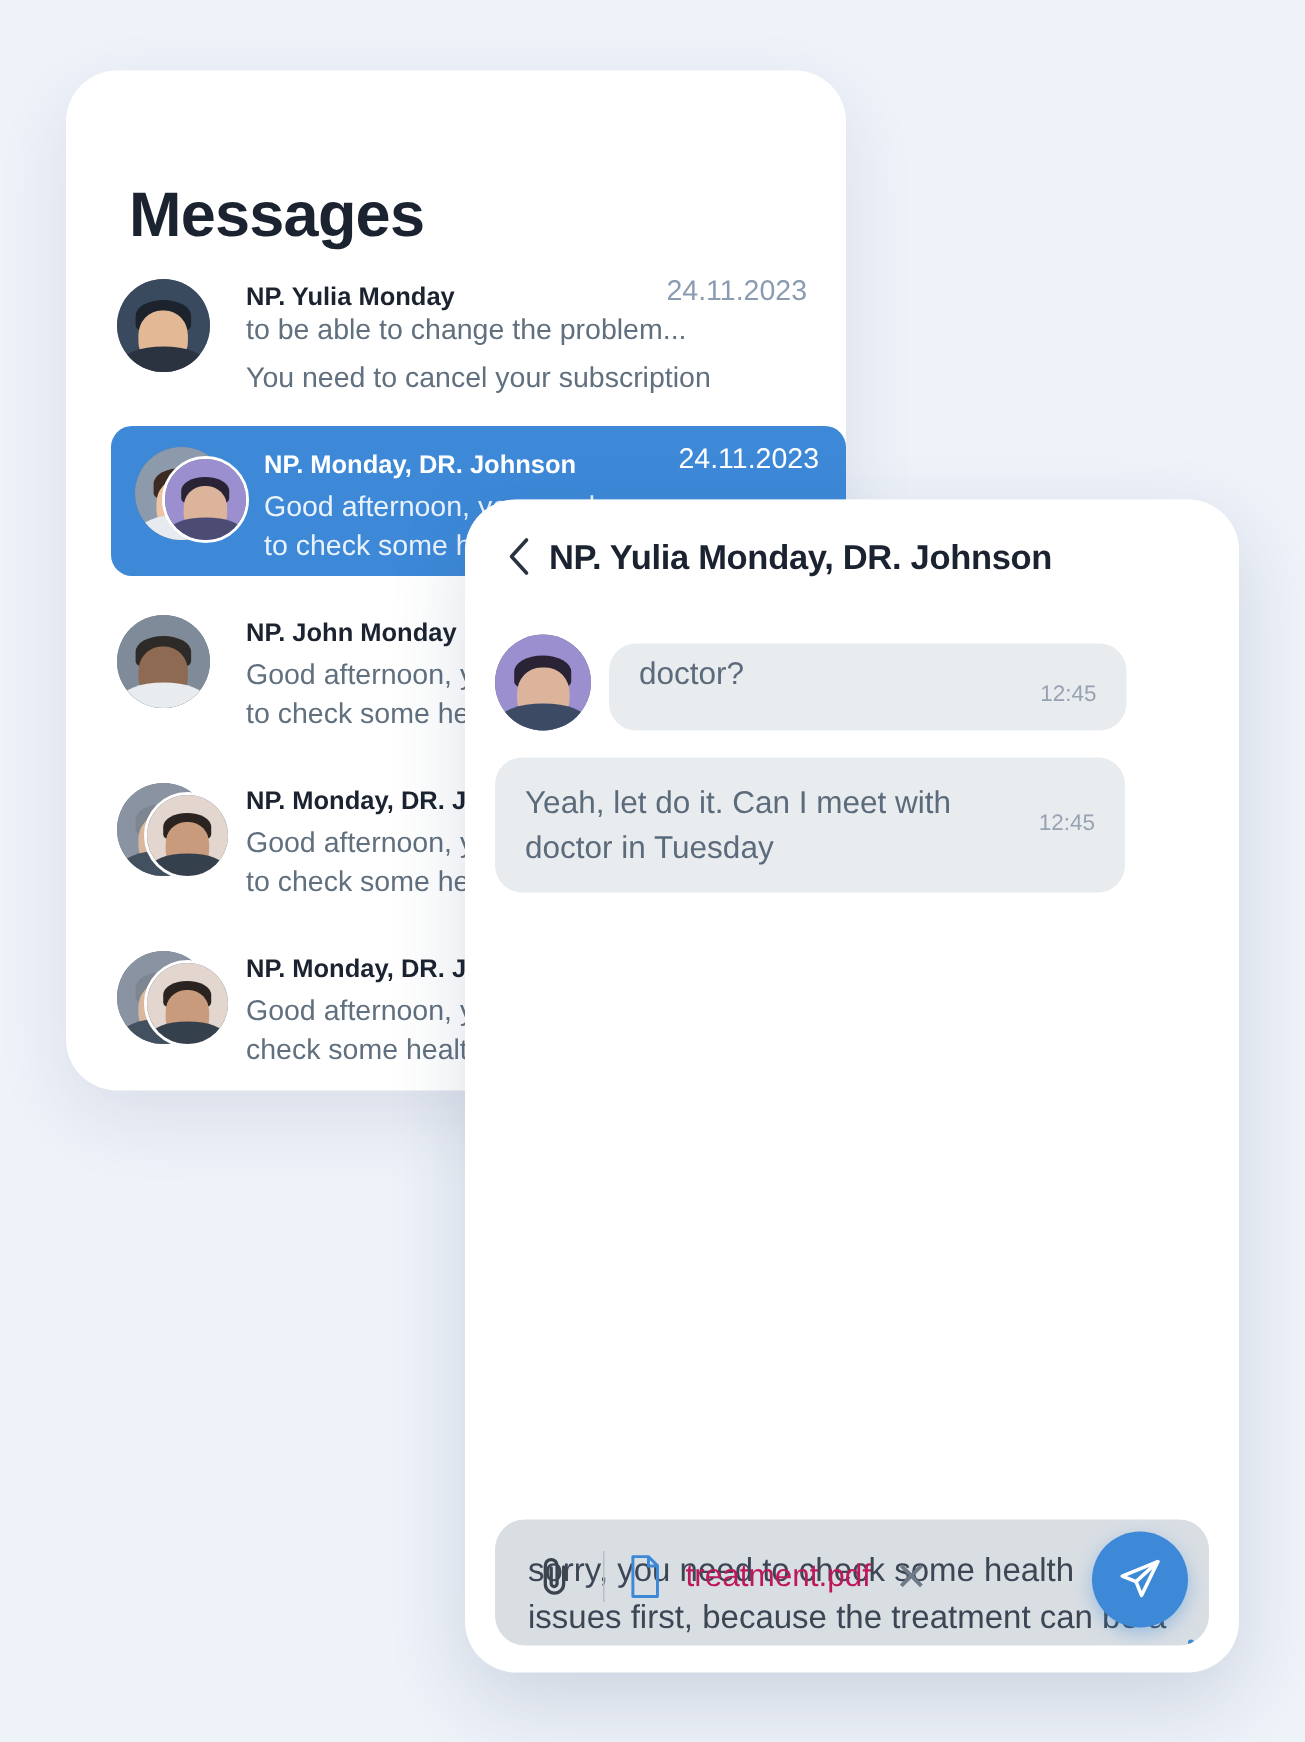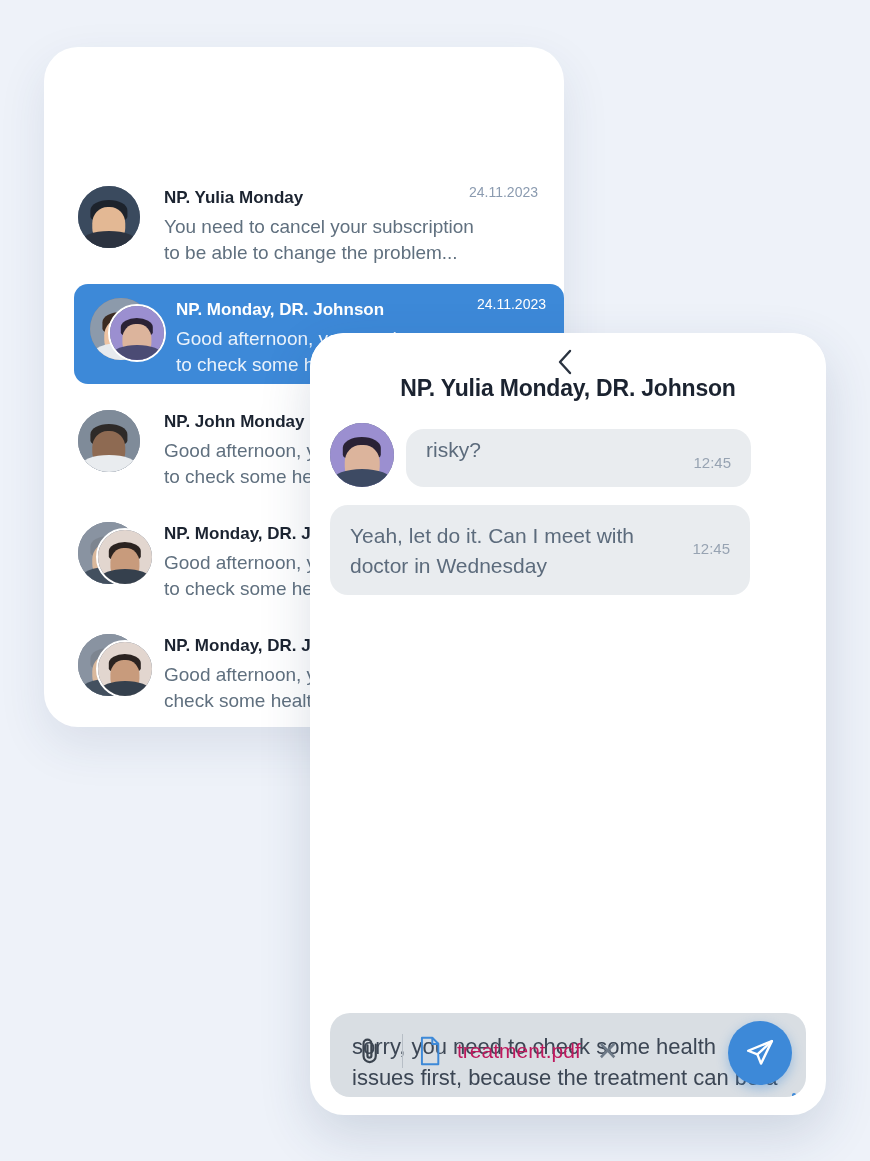--- a/index.html
+++ b/index.html
@@ -85,21 +85,21 @@
     font-size: 19px;
     line-height: 26px;
     color: #60707f;
     white-space: nowrap;
     overflow: visible;
   }
   .conv-item.selected .conv-snippet { color: #eaf2fb; }
   .conv-date {
     position: absolute;
     right: 26px; top: 12px;
-    font-size: 14px;
+    font-size: 19px;
     color: #8b9bb0;
     font-weight: normal;
   }
   .conv-item.selected .conv-date { color: #ffffff; right: 18px; }
 
   
   #chat-panel {
     position: absolute;
     left: 310px; top: 333px;
     width: 516px; height: 782px;
@@ -111,21 +111,20 @@
   #chat-header {
     position: absolute;
     left: 0; top: 0; right: 0;
     height: 76px;
     background: #ffffff;
     display: flex;
     align-items: center;
     padding: 16px 22px;
     z-index: 5;
     border-radius: 34px 34px 0 0;
-    flex-direction: column;
   }
   #back-btn {
     width: 28px; height: 38px;
     display: flex; align-items: center; justify-content: center;
     color: #2a3340;
     font-size: 26px;
     cursor: pointer;
     margin-right: 6px;
   }
   #chat-title {
@@ -248,38 +247,39 @@
     width: 92%; height: 36%;
     border-radius: 50% 50% 0 0;
   }
 </style>
 </head>
 <body>
 
 <div id="root">
 
   <section id="messages-panel">
+    <h1 id="messages-title">Messages</h1>
 
     <div class="conv-list">
 
       <div class="conv-item">
         <div class="conv-avatars">
           <div class="av a">
             <div class="face">
               <div class="bg" style="background:#3a4a5e"></div>
               <div class="hair" style="background:#1d232c"></div>
               <div class="head" style="background:#e3b894"></div>
               <div class="body" style="background:#2c3340"></div>
             </div>
           </div>
         </div>
         <div class="conv-body">
           <div class="conv-name">NP. Yulia Monday</div>
+          <div class="conv-snippet" style="margin-top:0">to be able to change the problem...</div>
           <div class="conv-snippet">You need to cancel your subscription</div>
-          <div class="conv-snippet" style="margin-top:0">to be able to change the problem...</div>
         </div>
         <div class="conv-date">24.11.2023</div>
       </div>
 
       <div class="conv-item selected">
         <div class="conv-avatars">
           <div class="av a">
             <div class="face">
               <div class="bg" style="background:#8c9aab"></div>
               <div class="hair" style="background:#3b2b22"></div>
@@ -397,28 +397,28 @@
         <div class="msg-av">
           <div class="face">
             <div class="bg" style="background:#9b8fd0"></div>
             <div class="hair" style="background:#2a2235"></div>
             <div class="head" style="background:#dcb49c"></div>
             <div class="body" style="background:#3d4a63"></div>
           </div>
         </div>
         <div class="bubble partial" style="width:345px; padding-top:6px;">
           <span class="time">12:45</span>
-          <span>risky?</span>
+          <span>doctor?</span>
         </div>
       </div>
 
       <div class="msg-row">
         <div class="bubble" style="width:456px;">
           <span class="time">12:45</span>
-          <span>Yeah, let do it. Can I meet with doctor in Wednesday</span>
+          <span>Yeah, let do it. Can I meet with doctor in Tuesday</span>
         </div>
       </div>
 
       <div id="composer">
         <div id="composer-text"><span>sorry, you need to check some health issues first, because the treatment can be a bit risky. The doctor checked your case and see that there is not enough to use the cream. You need to check the health issues first. Can we schedule</span></div>
         <div id="composer-scrollbar"></div>
 
         <div id="file-row">
           <div id="clip-btn">
             <svg width="28" height="30" viewBox="0 0 24 26" fill="none">

